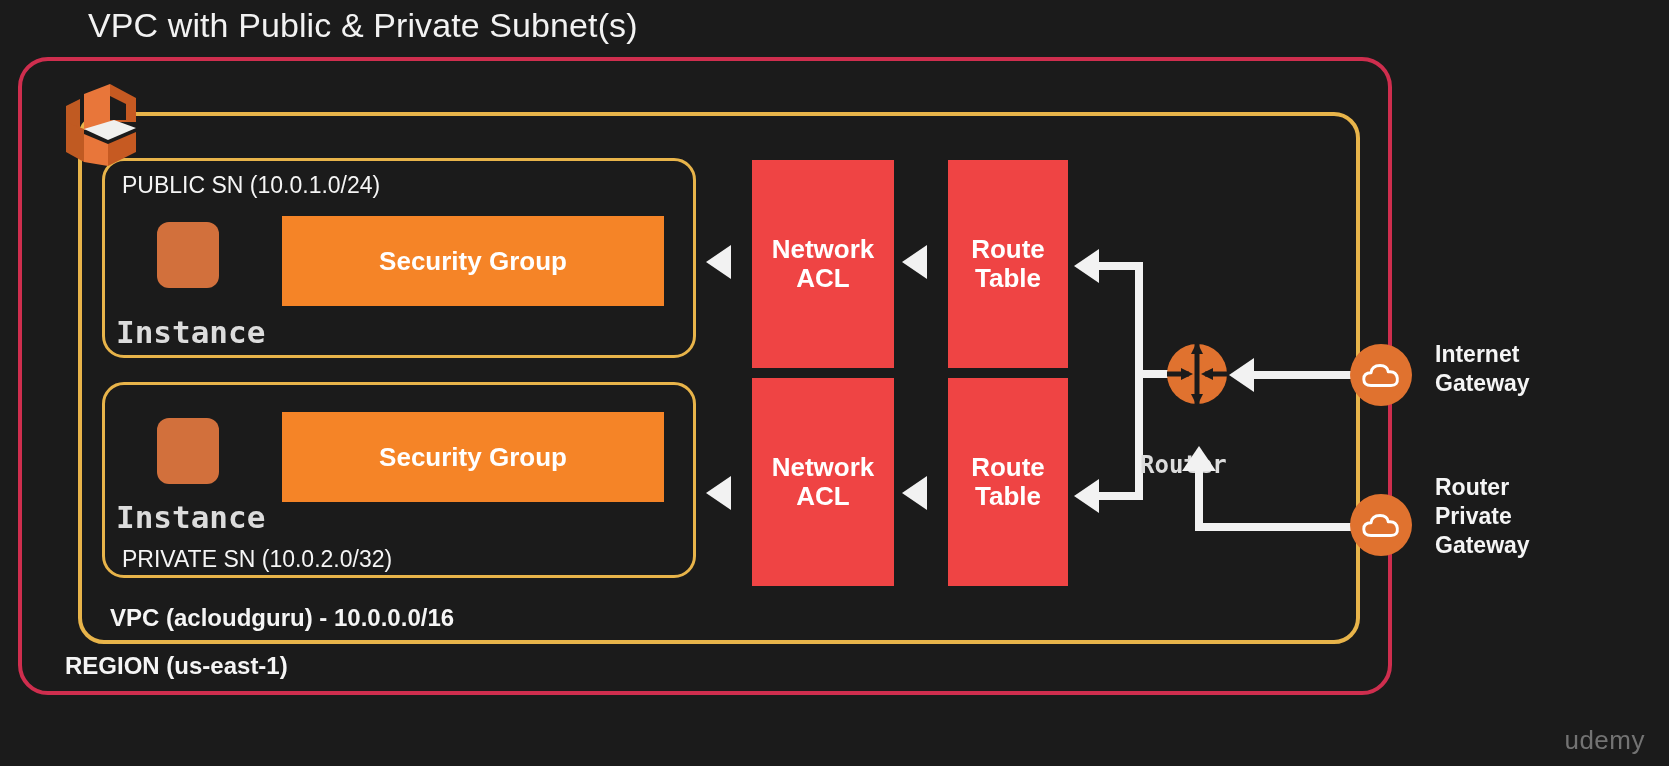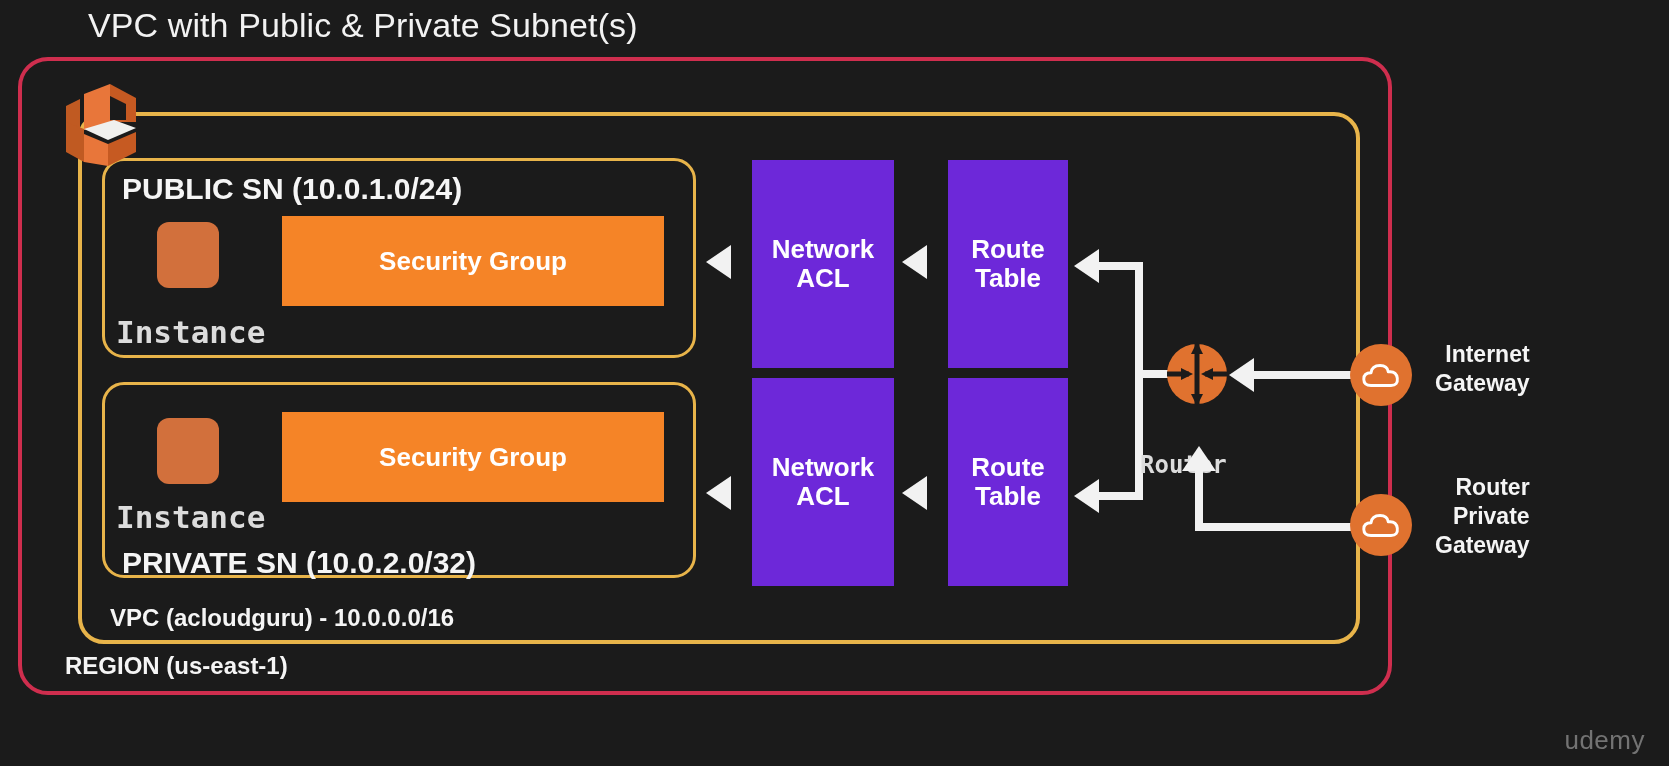--- a/index.html
+++ b/index.html
@@ -86,22 +86,22 @@
     position: absolute;
     border: 3px solid #e8b44a;
     border-radius: 22px;
     box-sizing: border-box;
   }
   #public-subnet-box  { left: 102px; top: 158px; width: 594px; height: 200px; }
   #private-subnet-box { left: 102px; top: 382px; width: 594px; height: 196px; }
 
   .subnet-label {
     position: absolute;
-    font-size: 30px;
-    font-weight: bold;
+    font-size: 23px;
+    font-weight: normal;
     color: #f5f5f5;
     white-space: nowrap;
   }
   #public-subnet-label  { left: 122px; top: 172px; }
   #private-subnet-label { left: 122px; top: 546px; }
 
   
   .instance-icon {
     position: absolute;
     width: 62px;
@@ -133,21 +133,21 @@
     color: #ffffff;
     font-size: 26px;
     font-weight: bold;
   }
   #security-group-public  { left: 282px; top: 216px; width: 382px; height: 90px; }
   #security-group-private { left: 282px; top: 412px; width: 382px; height: 90px; }
 
   
   .service-box {
     position: absolute;
-    background: #6d28d9;
+    background: #ef4444;
     color: #ffffff;
     font-size: 26px;
     font-weight: bold;
     line-height: 1.12;
     text-align: center;
     display: flex;
     align-items: center;
     justify-content: center;
   }
   #nacl-public  { left: 752px; top: 160px; width: 142px; height: 208px; }
@@ -234,21 +234,20 @@
   #igw-icon { left: 1350px; top: 344px; }
   #vgw-icon { left: 1350px; top: 494px; }
 
   .gateway-label {
     position: absolute;
     font-size: 23px;
     font-weight: bold;
     color: #f5f5f5;
     line-height: 1.26;
     white-space: nowrap;
-    text-align: right;
   }
   #igw-label { left: 1435px; top: 340px; }
   #vgw-label { left: 1435px; top: 473px; }
 
   
   #watermark {
     position: absolute;
     right: 24px;
     bottom: 10px;
     font-size: 26px;

